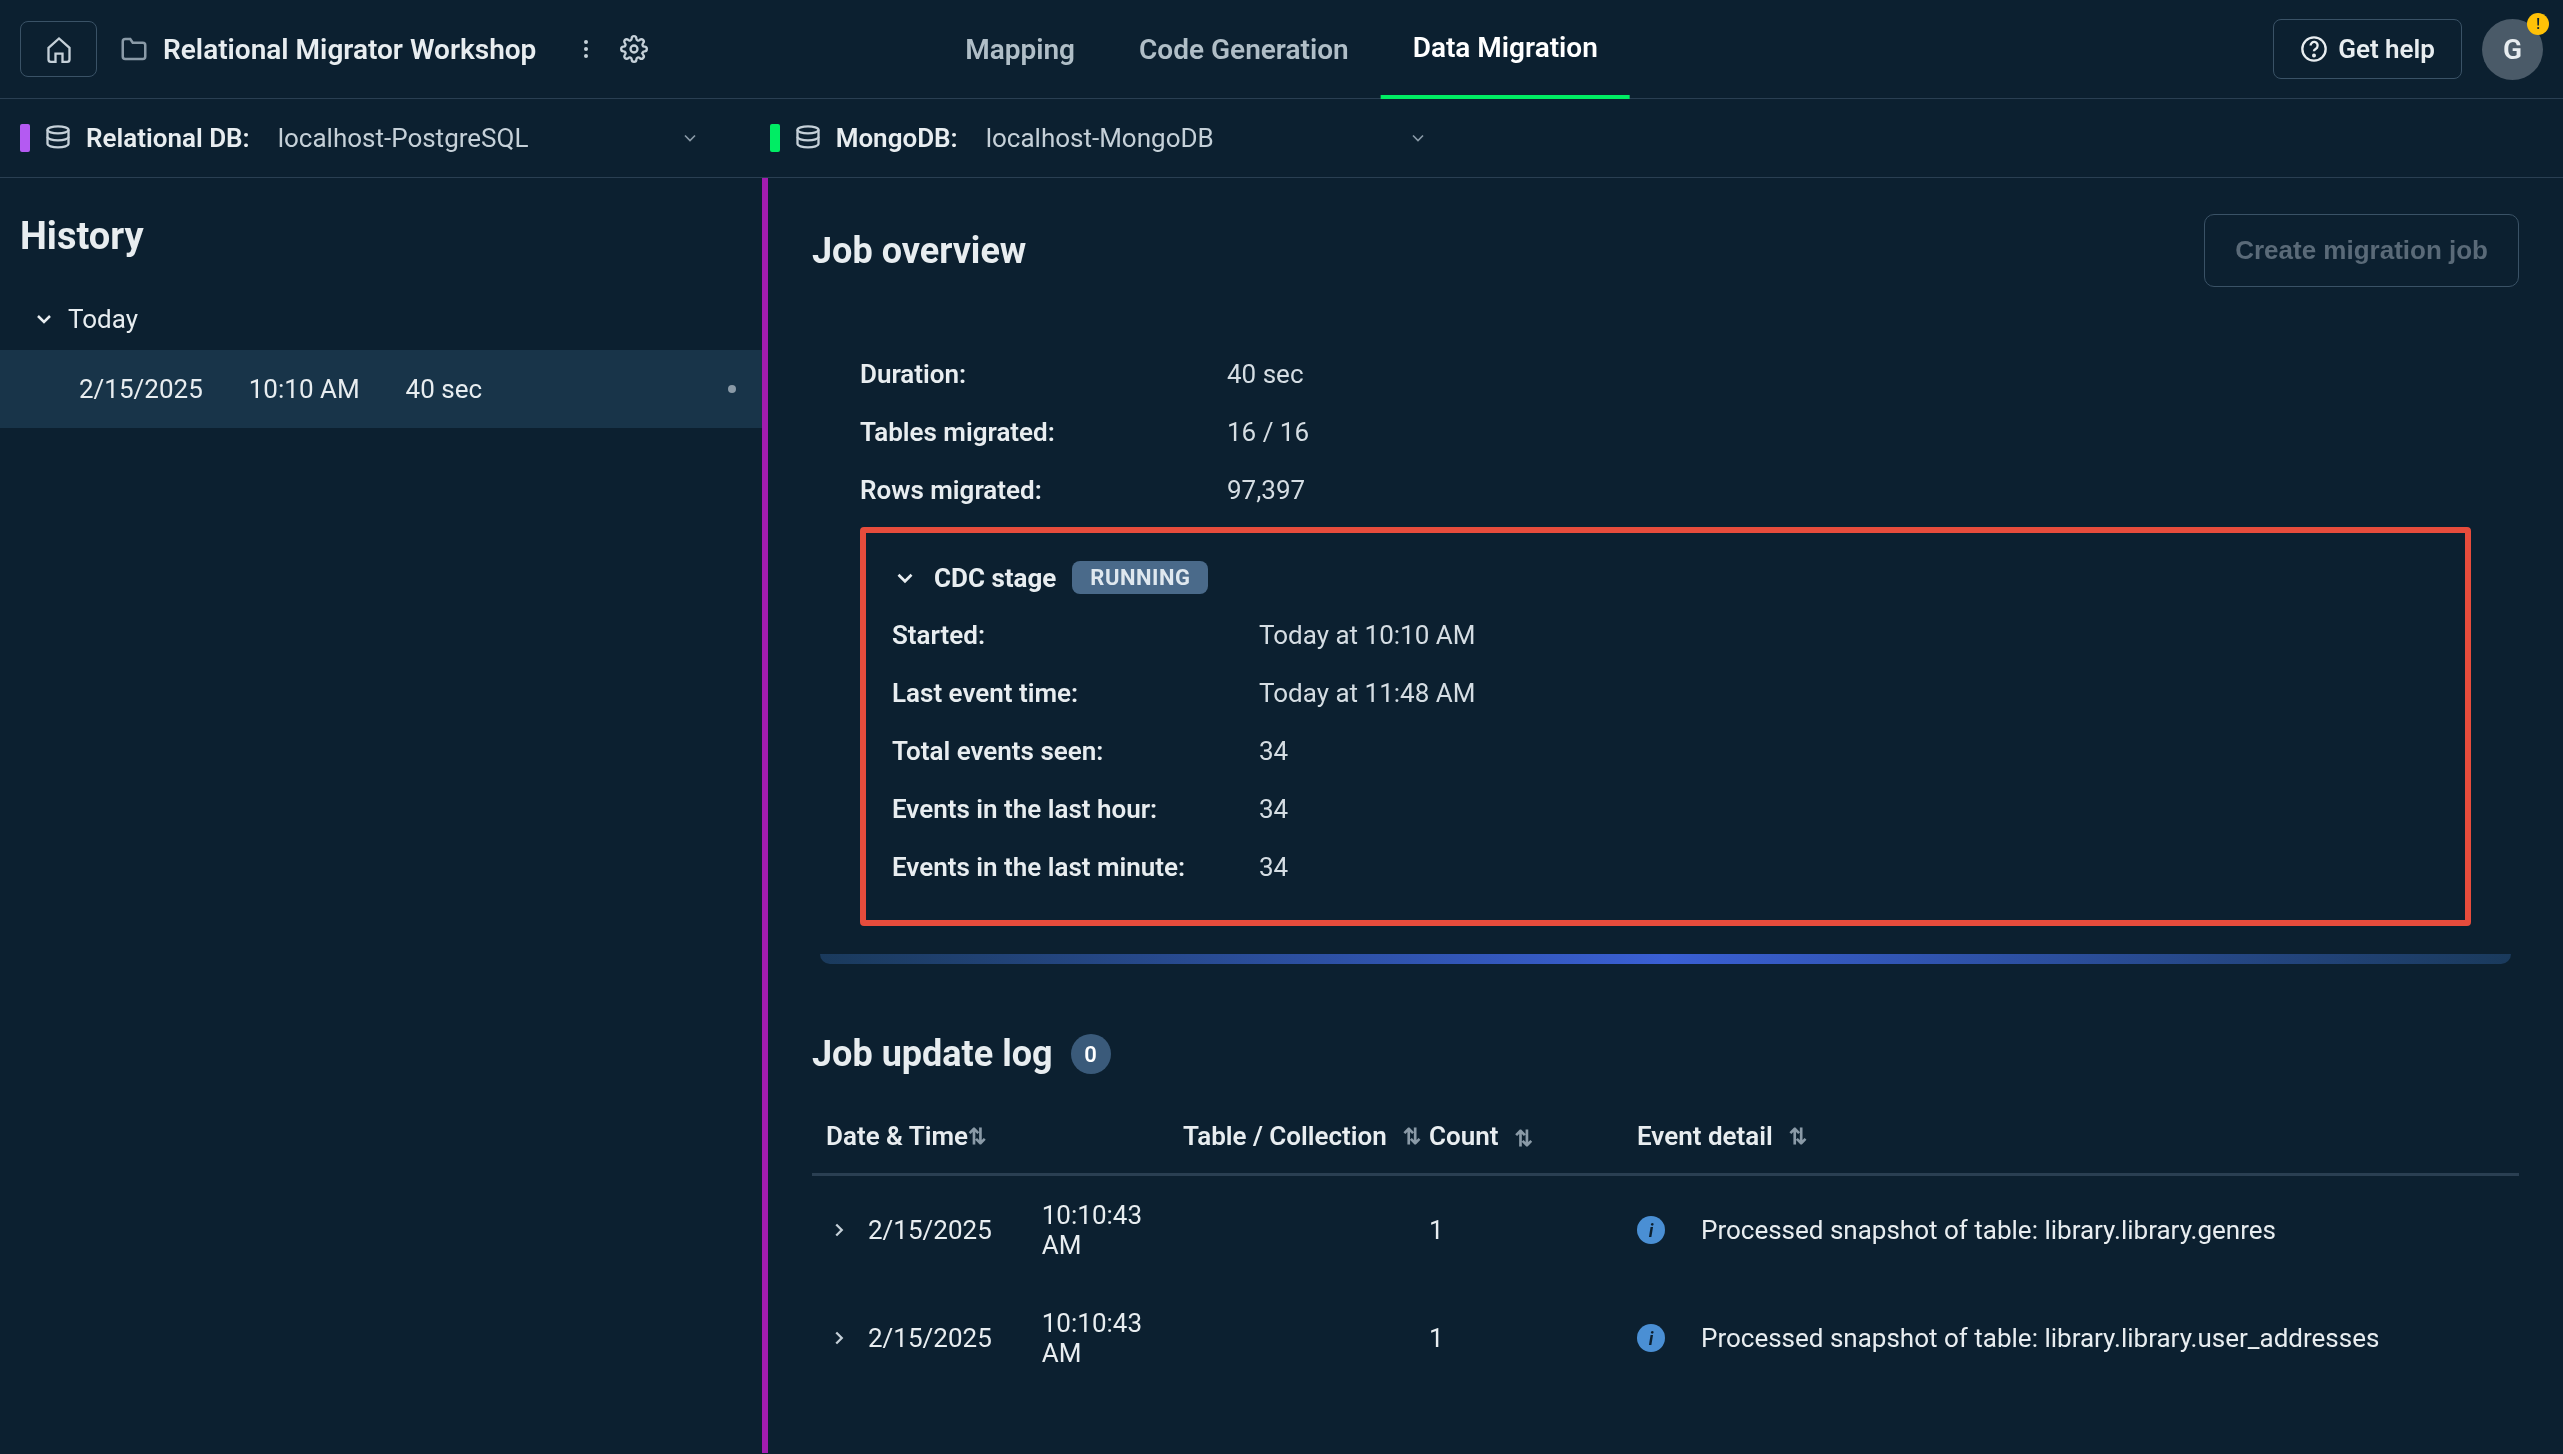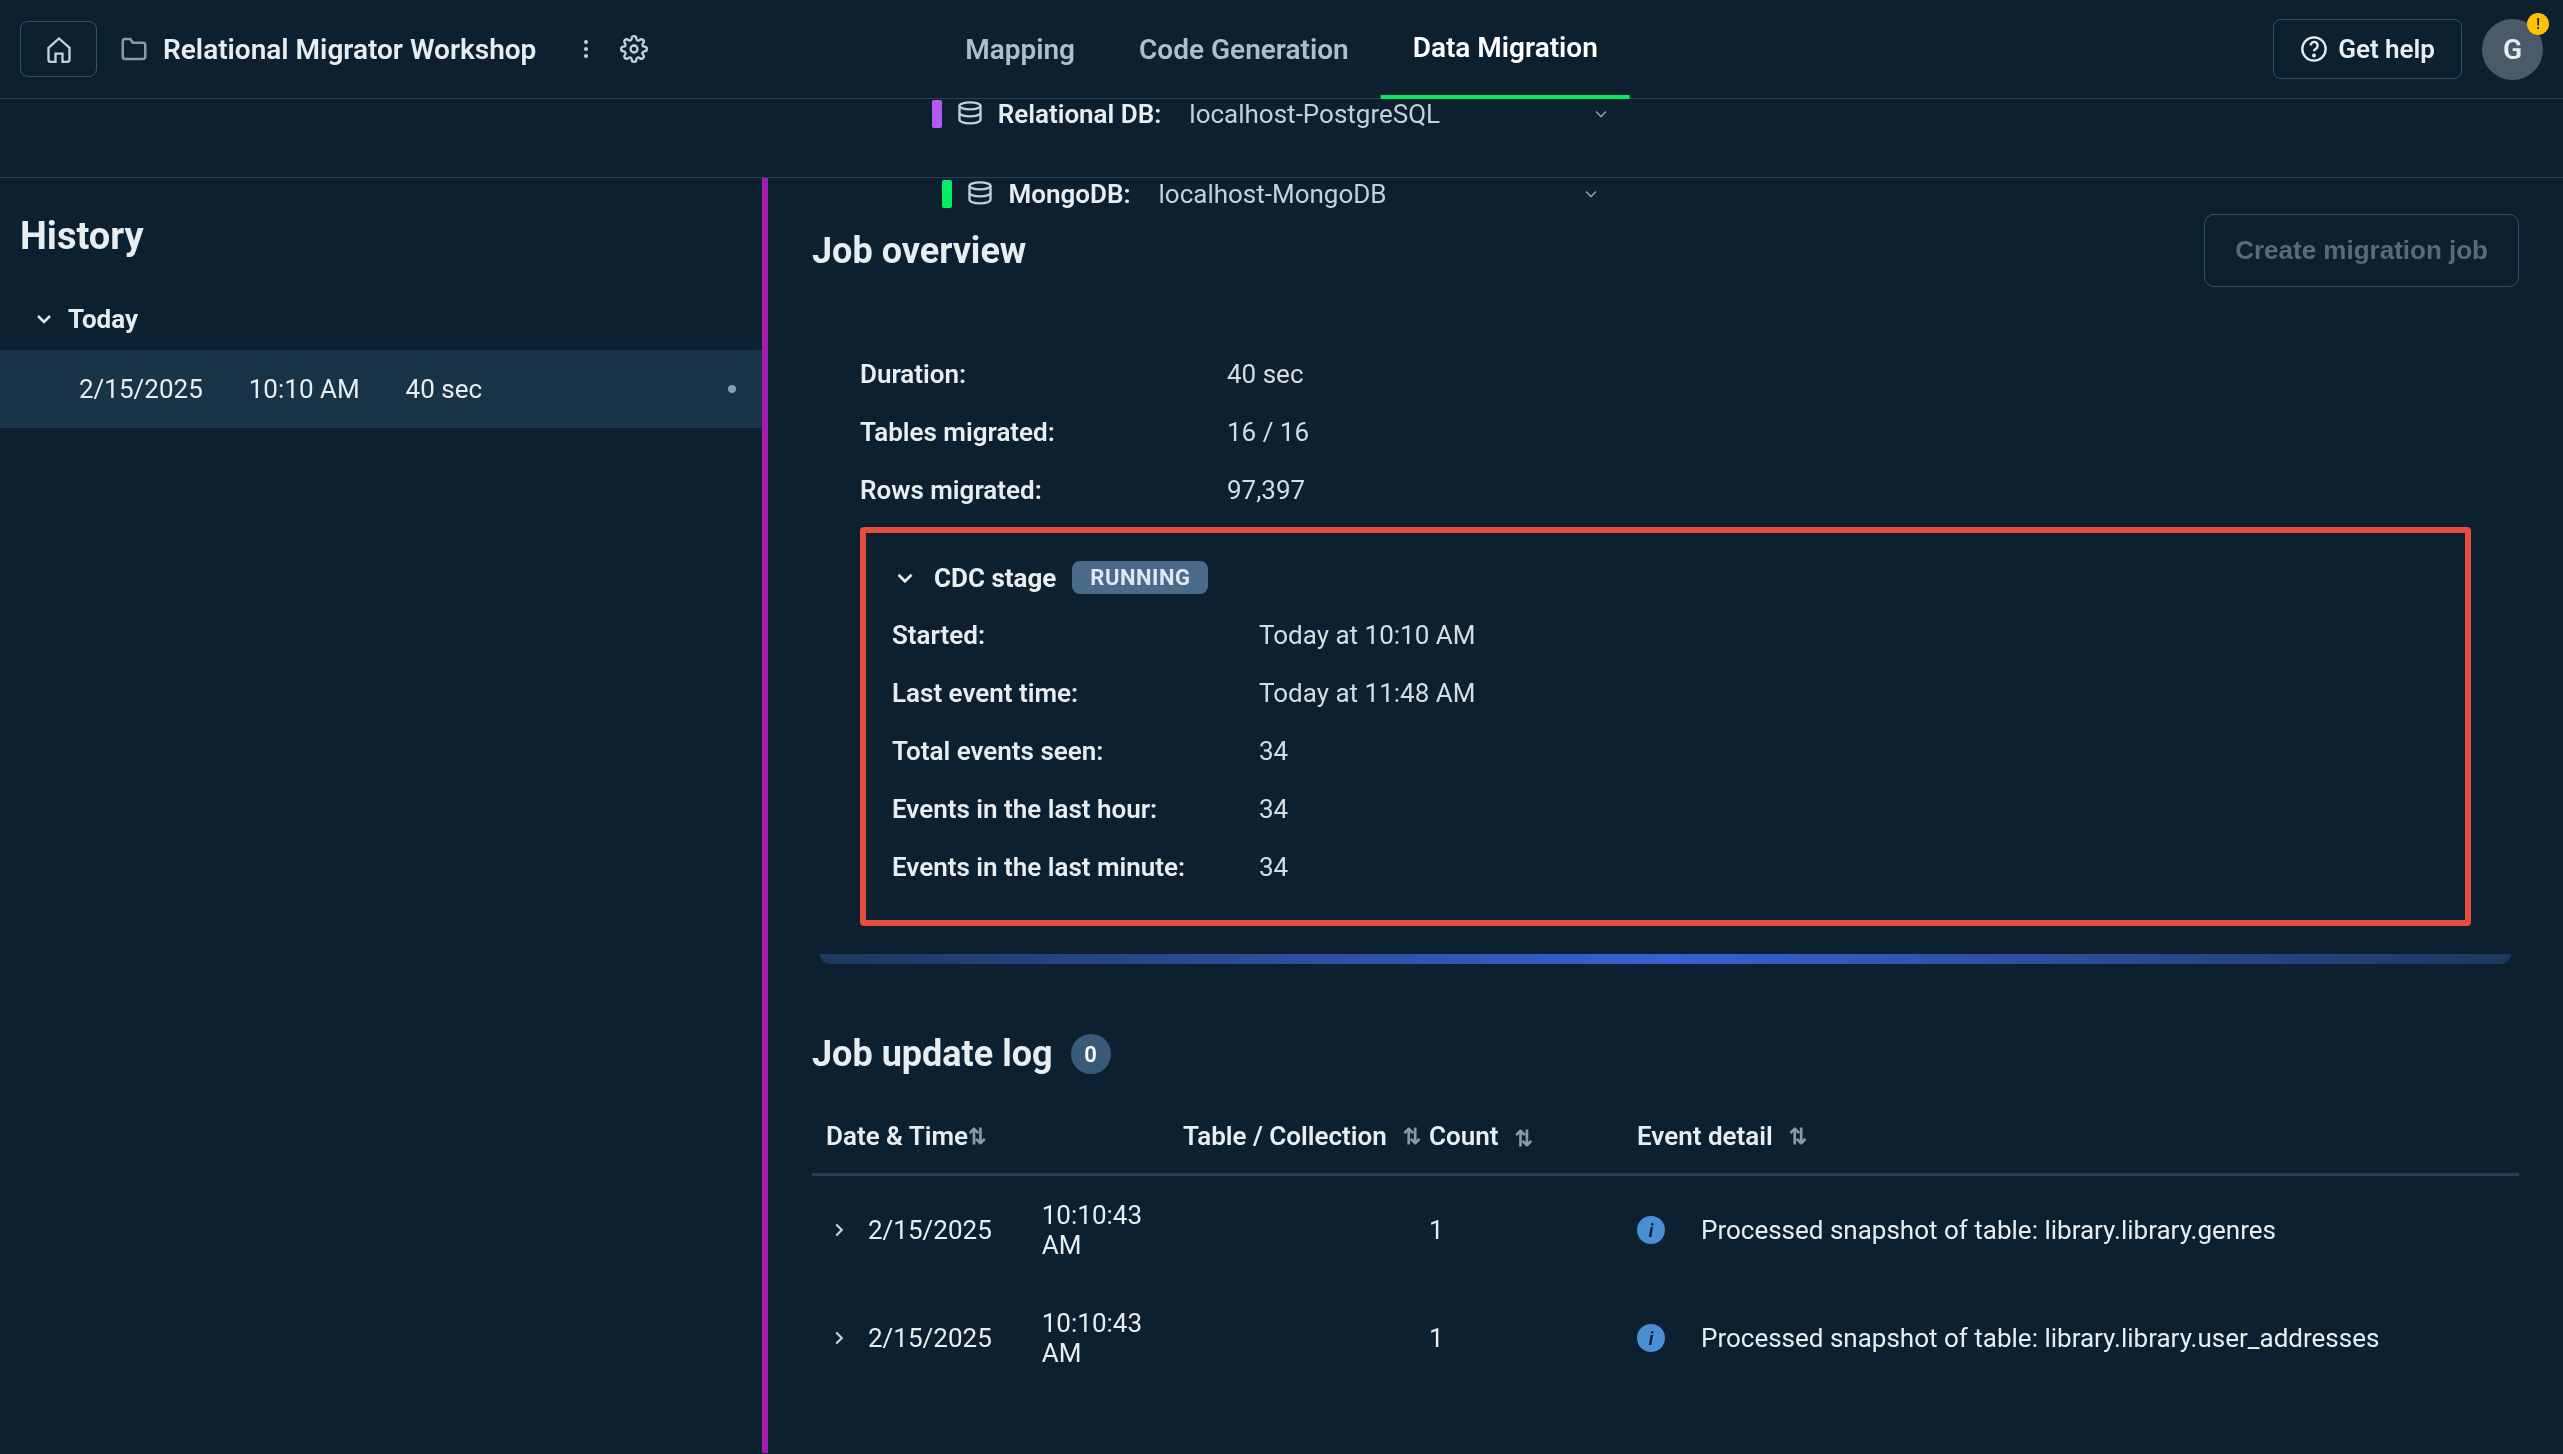--- a/index.html
+++ b/index.html
@@ -115,21 +115,20 @@
   font-size: 14px;
   color: #0c2030;
 }
 .conn-bar {
   display: flex;
   align-items: center;
   height: 79px;
   padding: 0 20px;
   border-bottom: 1px solid #2a3f52;
   gap: 50px;
-  flex-direction: column;
 }
 .conn-group {
   display: flex;
   align-items: center;
   gap: 14px;
 }
 .conn-indicator {
   width: 10px;
   height: 28px;
   border-radius: 2px;
@@ -161,21 +160,21 @@
 .sidebar-title {
   font-size: 38px;
   font-weight: 700;
   padding: 0 20px 30px 20px;
 }
 .history-group {
   display: flex;
   align-items: center;
   gap: 12px;
   padding: 16px 32px;
-  font-weight: 700;
+  font-weight: 400;
   font-size: 26px;
   cursor: pointer;
 }
 .history-item {
   display: flex;
   align-items: center;
   gap: 46px;
   padding: 24px 24px 24px 79px;
   background: #183449;
   position: relative;

